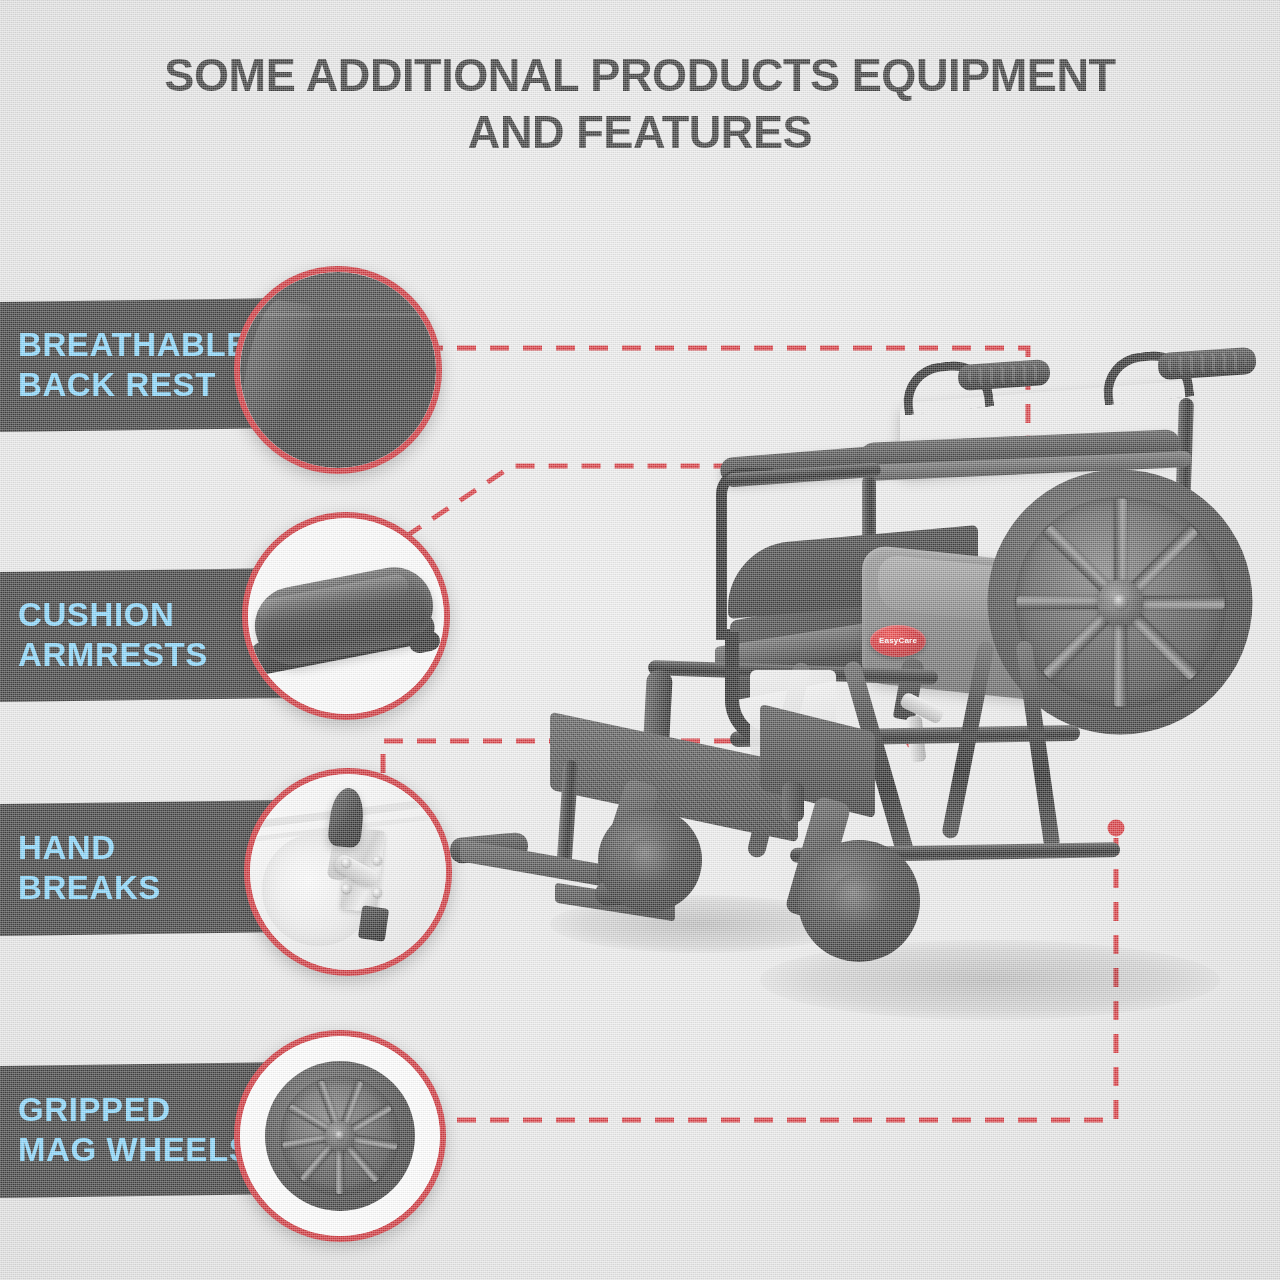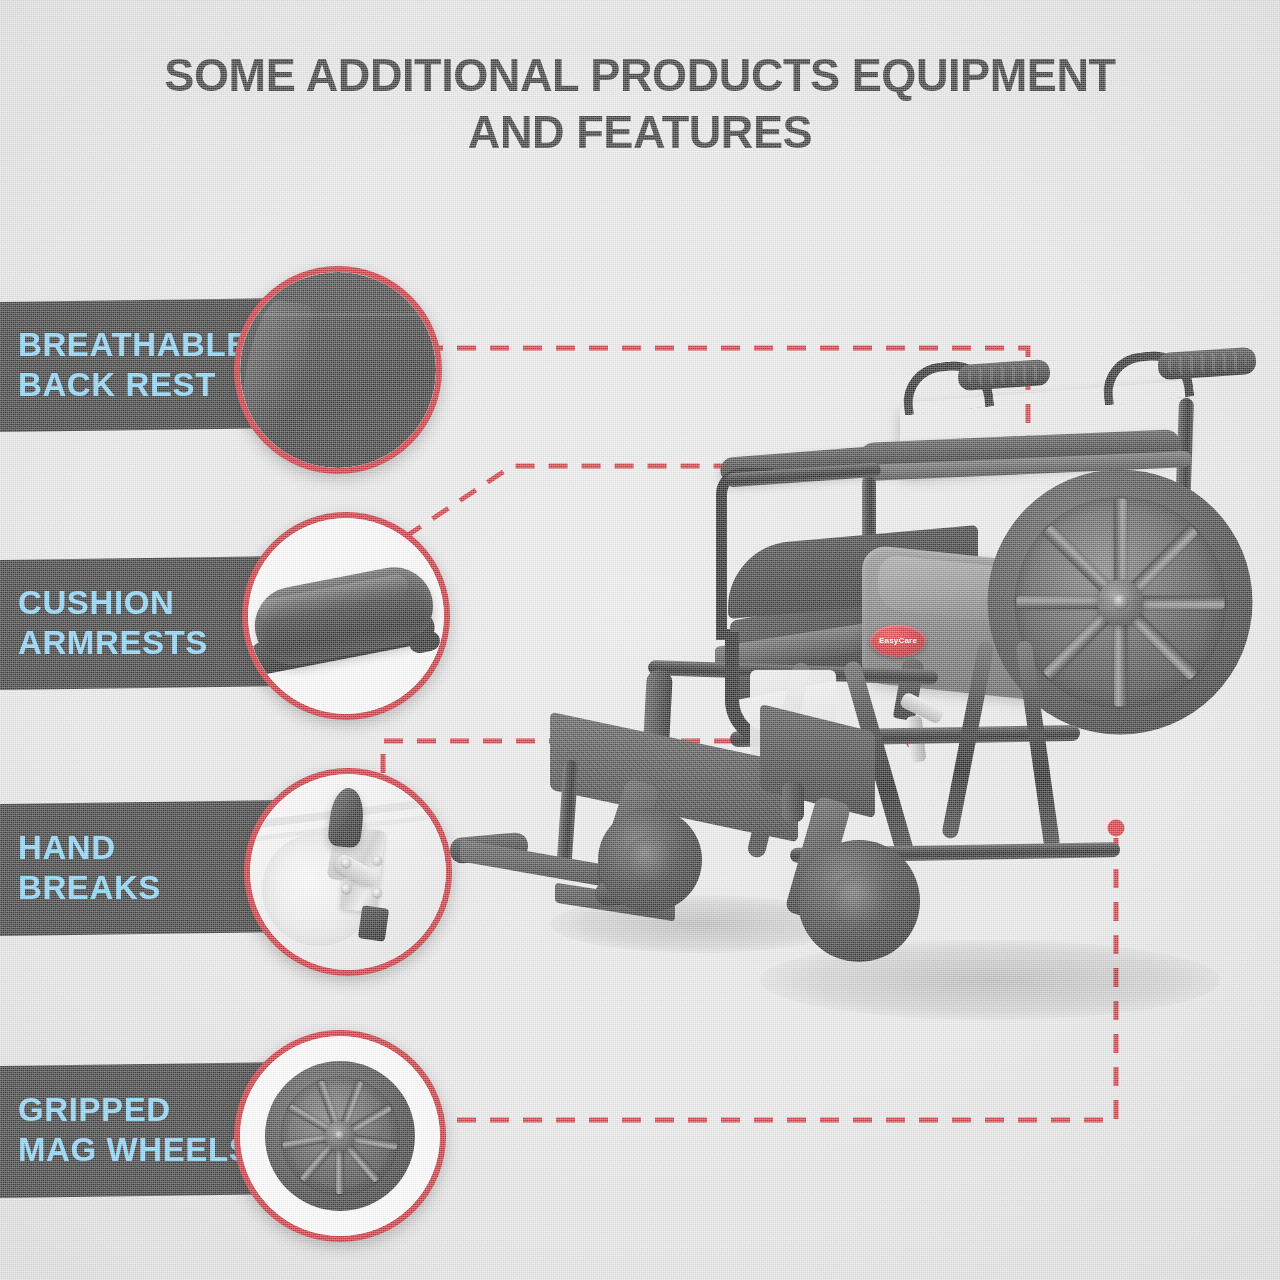--- a/index.html
+++ b/index.html
@@ -308,21 +308,21 @@
         <div class="art-back">
             <div class="mesh"></div>
             <div class="seam"></div>
             <div class="edge"></div>
           </div>
       </div>
     </div>
   </div>
 
   <div class="callout">
-    <div class="bar" style="top:556px;width:300px;height:134px;clip-path:polygon(0 4px,300px 0,300px 130px,0 134px);">
+    <div class="bar" style="top:568px;width:300px;height:134px;clip-path:polygon(0 4px,300px 0,300px 130px,0 134px);">
       <div class="bar-label">CUSHION
 ARMRESTS</div>
     </div>
     <div class="thumb" style="left:242px;top:512px;width:196px;height:196px;">
       <div class="thumb-inner">
         <div class="art-arm">
           <div class="stem"></div>
           <div class="pad"></div>
           <div class="tip"></div>
         </div>

